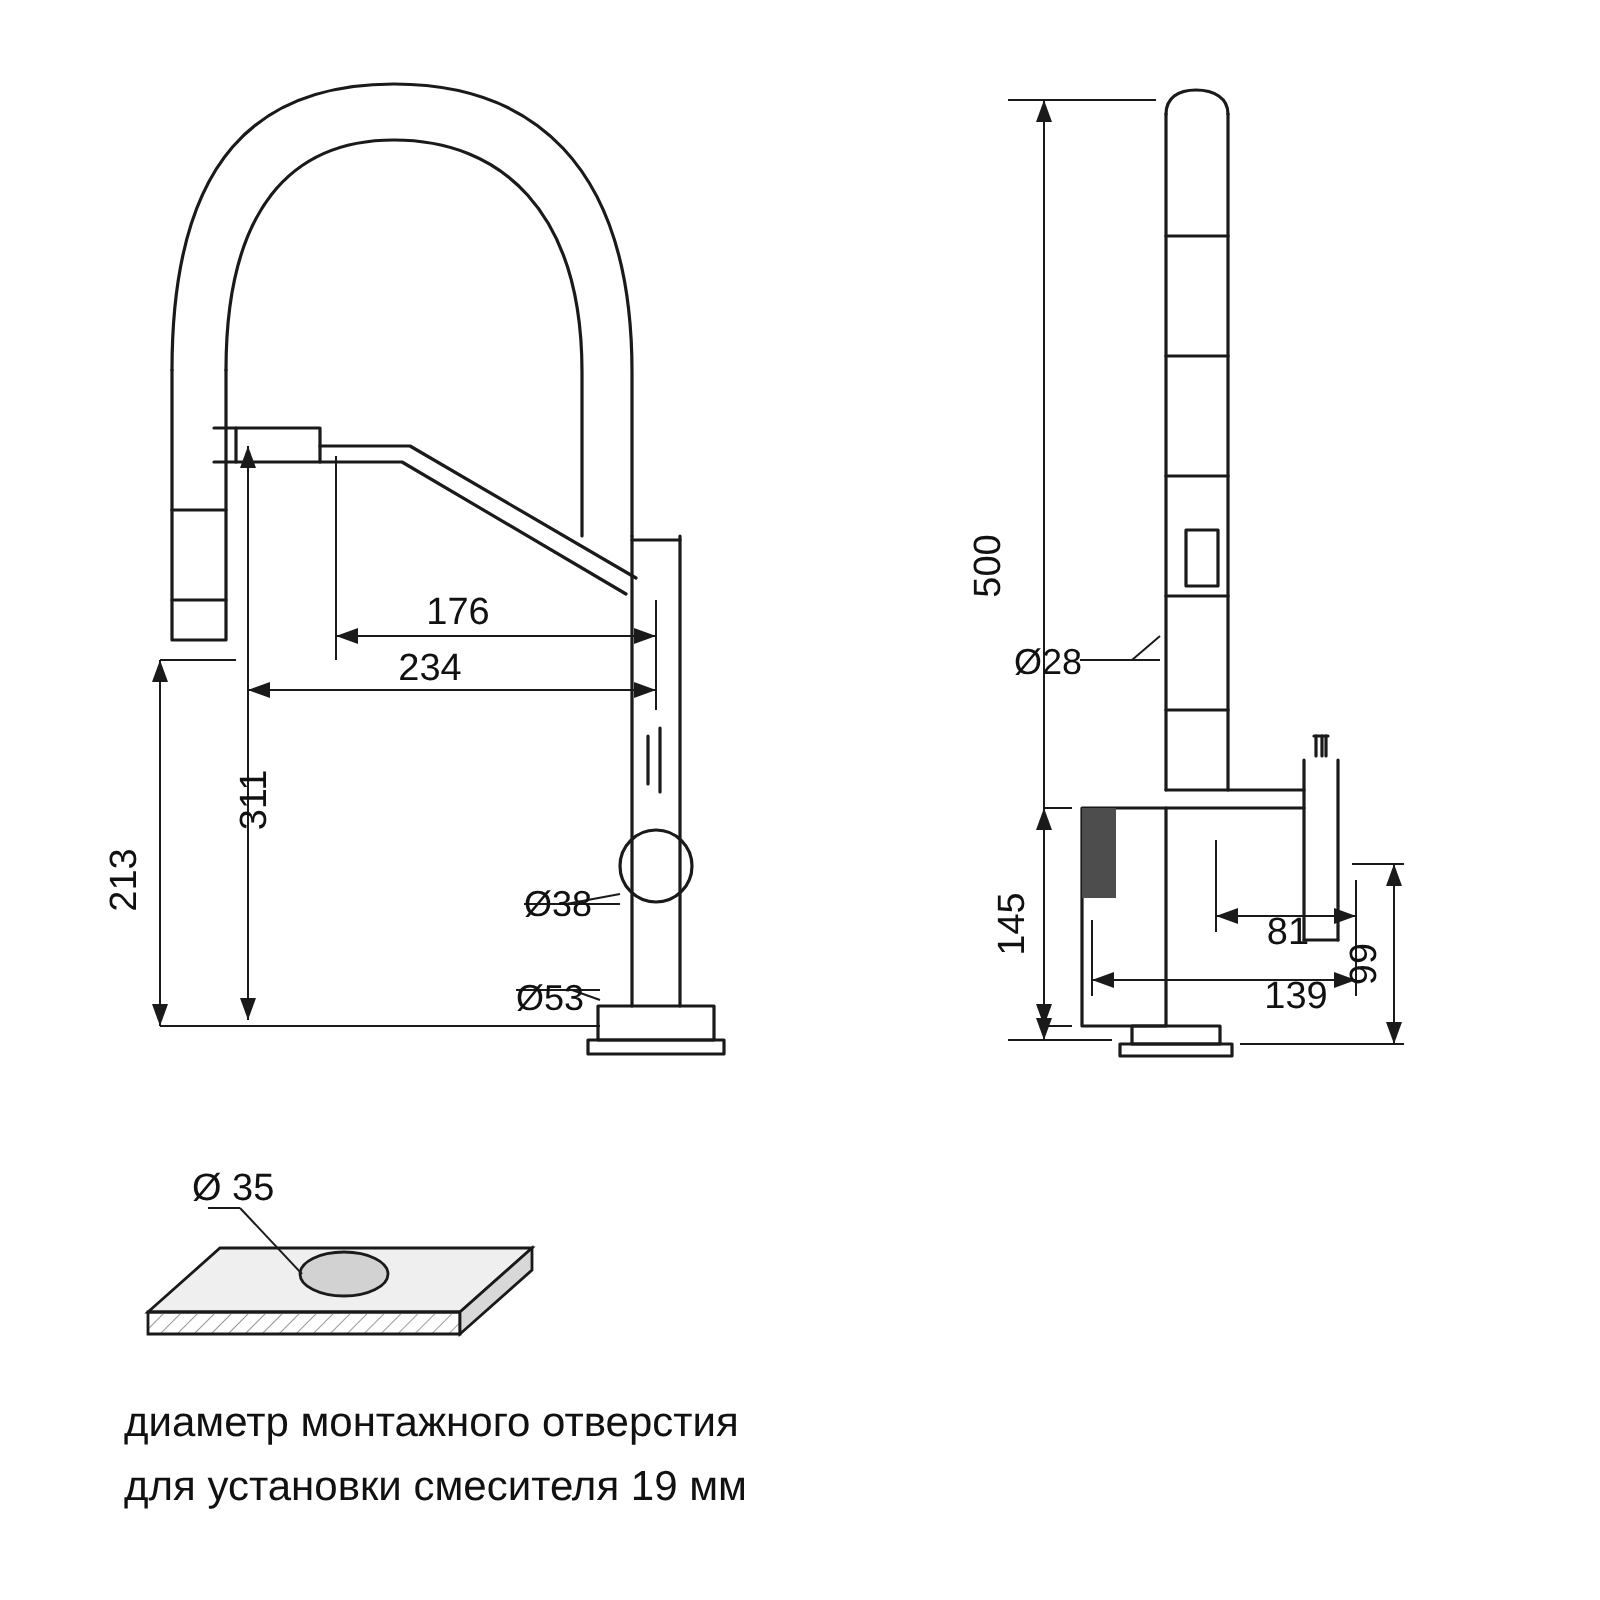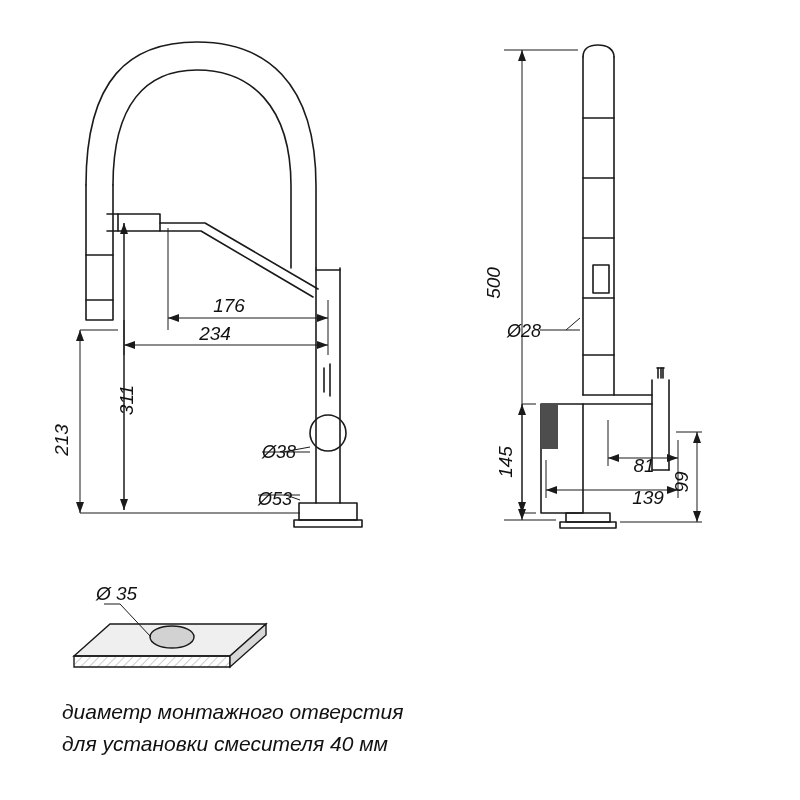--- a/index.html
+++ b/index.html
@@ -13,21 +13,20 @@
     font-family: "Liberation Sans", sans-serif;
     color: #1a1a1a;
     position: relative;
     overflow: hidden;
   }
   #stage {
     position: absolute;
     left: 0; top: 0;
     width: 800px;
     height: 800px;
-    font-style: italic;
   }
   svg.drawing {
     position: absolute;
     left: 0; top: 0;
     width: 800px;
     height: 800px;
   }
   .cap-text {
     position: absolute;
     font-size: 21px;
@@ -188,15 +187,15 @@
       <text x="512" y="462" font-size="19" text-anchor="middle" transform="rotate(-90 512 462)">145</text>
       <text x="688" y="482" font-size="19" text-anchor="middle" transform="rotate(-90 688 482)">99</text>
       <text x="644" y="472" font-size="19" text-anchor="middle">81</text>
       <text x="648" y="504" font-size="19" text-anchor="middle">139</text>
 
       <text x="96" y="600" font-size="19" text-anchor="start">Ø 35</text>
     </g>
   </svg>
 
   <div class="cap-text cap-line1">диаметр монтажного отверстия</div>
-  <div class="cap-text cap-line2">для установки смесителя 40 мм</div>
+  <div class="cap-text cap-line2">для установки смесителя 19 мм</div>
 
 </div>
 
 </body></html>

